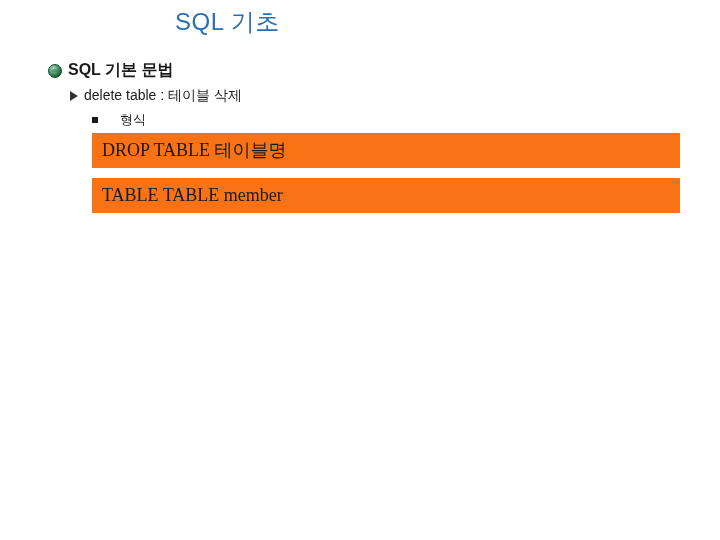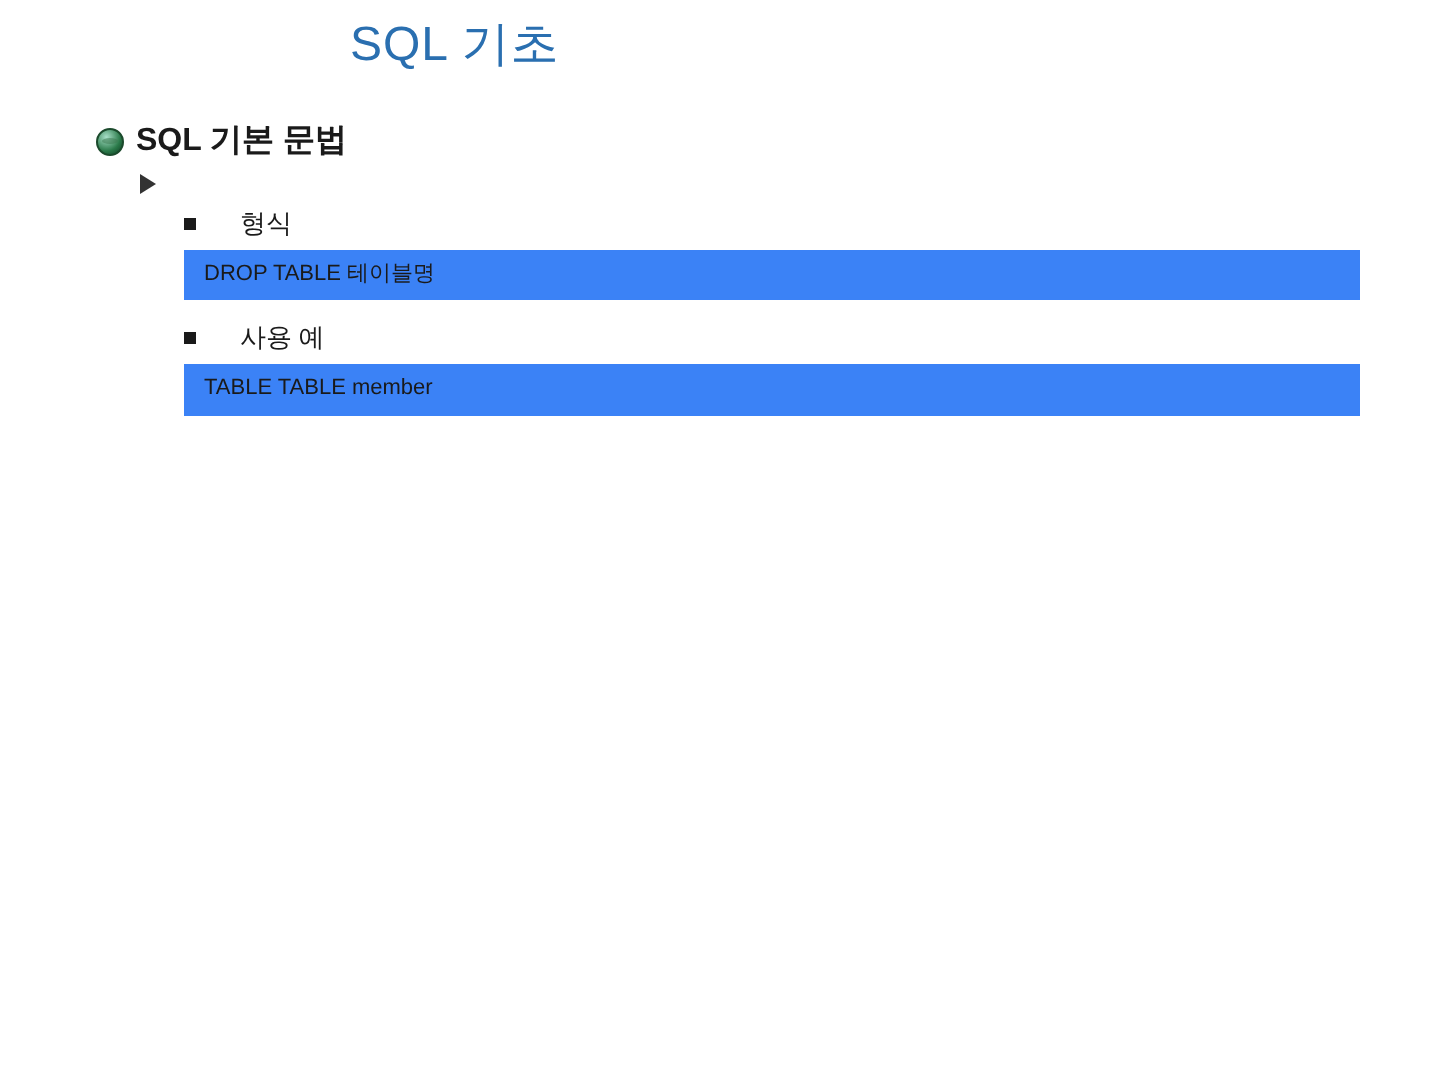--- a/index.html
+++ b/index.html
@@ -76,68 +76,64 @@
     font-size: 14px;
     font-weight: 400;
     color: #1a1a1a;
   }
   .item-row {
     display: flex;
     align-items: center;
     margin-left: 44px;
     margin-top: 6px;
     margin-bottom: 4px;
-    font-family: Liberation Serif, serif;
   }
   .square-bullet {
     width: 6px;
     height: 6px;
     background: #1a1a1a;
     margin-right: 22px;
     flex-shrink: 0;
   }
   .item-label {
     font-size: 13px;
     font-weight: 400;
     color: #1a1a1a;
   }
   .code-block {
     margin-left: 44px;
     margin-right: 10px;
     margin-top: 4px;
     margin-bottom: 10px;
-    background: #3b82f6;
+    background: #f97316;
     padding: 5px 10px;
-    font-size: 11px;
-    font-family: Liberation Sans, sans-serif;
+    font-size: 18px;
+    font-family: Liberation Serif, serif;
     color: #1a1a1a;
     line-height: 1.4;
   }
 </style>
 </head>
 <body>
 
 <div class="slide-title">SQL 기초</div>
 
 <div class="content">
 
   <div class="section-row">
     <span class="globe-icon"></span>
     <span class="section-heading">SQL 기본 문법</span>
   </div>
 
   <div class="sub-row">
     <span class="triangle-bullet"></span>
+    <span class="sub-heading">delete table  : 테이블 삭제</span>
   </div>
 
   <div class="item-row">
     <span class="square-bullet"></span>
     <span class="item-label">형식</span>
   </div>
   <div class="code-block">DROP TABLE 테이블명</div>
 
-  <div class="item-row">
-    <span class="square-bullet"></span>
-    <span class="item-label">사용 예</span>
-  </div>
   <div class="code-block">TABLE TABLE member</div>
 
 </div>
 
 </body></html>

